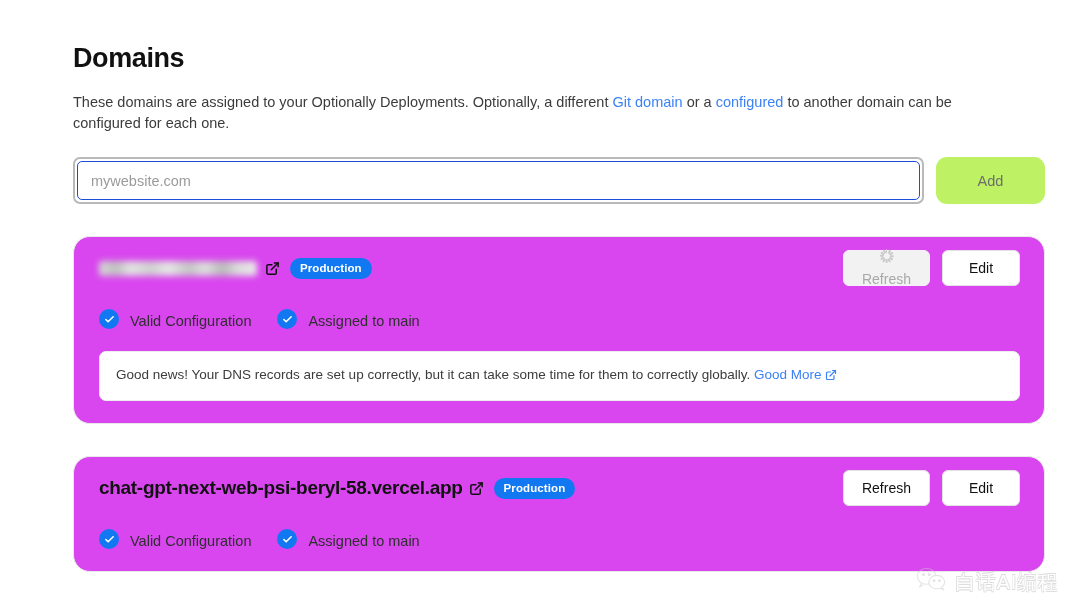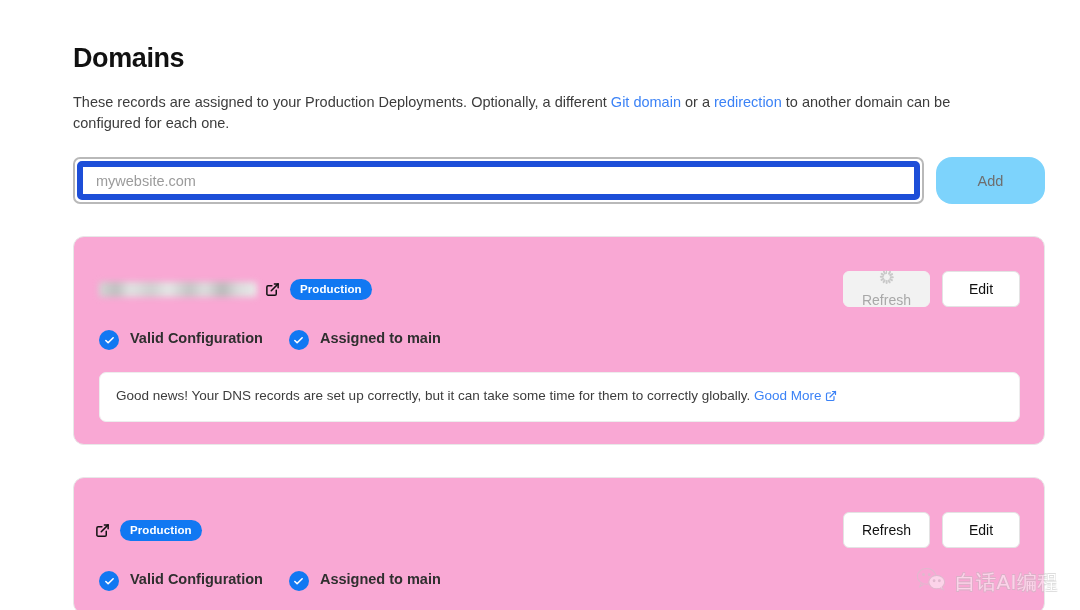--- a/index.html
+++ b/index.html
@@ -63,48 +63,48 @@
     width: 858px;
     border: 2px solid #b9b9b9;
     border-radius: 7px;
     padding: 2px;
     background: #ffffff;
   }
   .domain-input {
     display: block;
     width: 100%;
     height: 39px;
-    border: 6px solid #1d4ed8;
+    border: 1px solid #1d4ed8;
     border-radius: 5px;
     background: #ffffff;
     padding: 0 13px;
     font-family: "Liberation Sans", sans-serif;
     font-size: 14.5px;
     color: #111111;
     outline: none;
   }
   .domain-input::placeholder { color: #9b9b9b; }
   .add-button {
     width: 110px;
     height: 47px;
     border: none;
-    border-radius: 16px;
-    background: #7dd3fc;
+    border-radius: 11px;
+    background: #bef264;
     color: #6e6e6e;
     font-family: "Liberation Sans", sans-serif;
     font-size: 14.5px;
     cursor: pointer;
   }
 
   
   .card {
     border: 1px solid #e8e8e8;
-    border-radius: 11px;
-    background: #f9a8d4;
-    padding: 34px 24px 22px 25px;
+    border-radius: 17px;
+    background: #d946ef;
+    padding: 13px 24px 22px 25px;
     margin-top: 32px;
   }
   .card-head {
     display: flex;
     align-items: center;
     justify-content: space-between;
     min-height: 34px;
   }
   .card-head-left {
     display: flex;
@@ -195,23 +195,22 @@
 
   
   .status-row {
     display: flex;
     align-items: center;
     gap: 26px;
     padding-top: 23px;
   }
   .status-item {
     display: flex;
-    align-items: flex-start;
+    align-items: flex-end;
     gap: 11px;
-    font-weight: bold;
   }
   .check-circle {
     width: 20px;
     height: 20px;
     border-radius: 50%;
     background: #1178f2;
     display: inline-flex;
     align-items: center;
     justify-content: center;
     flex: 0 0 auto;
@@ -269,21 +268,21 @@
 </style>
 </head>
 <body>
 
 <div class="page">
   <div class="container">
 
     <h1 class="page-title">Domains</h1>
 
     <p class="page-desc">
-      <span>These records are assigned to your Production Deployments. Optionally, a different </span><a class="link">Git domain</a><span> or a </span><a class="link">redirection</a><span> to another domain can be configured for each one.</span>
+      <span>These domains are assigned to your Optionally Deployments. Optionally, a different </span><a class="link">Git domain</a><span> or a </span><a class="link">configured</a><span> to another domain can be configured for each one.</span>
     </p>
 
     <div class="add-row">
       <div class="input-focus-wrap">
         <input class="domain-input" type="text" placeholder="mywebsite.com" style="">
       </div>
       <button class="add-button">Add</button>
     </div>
 
     <div class="card">
@@ -347,20 +346,21 @@
             <polyline points="15 3 21 3 21 9"></polyline>
             <line x1="10" y1="14" x2="21" y2="3"></line>
           </svg>
         </span>
       </div>
     </div>
 
     <div class="card">
       <div class="card-head">
         <div class="card-head-left">
+          <span class="domain-name">chat-gpt-next-web-psi-beryl-58.vercel.app</span>
           <span class="ext-icon">
             <svg width="15" height="15" viewBox="0 0 24 24" fill="none" stroke="currentColor" stroke-width="2.4" stroke-linecap="round" stroke-linejoin="round">
               <path d="M18 13v6a2 2 0 0 1-2 2H5a2 2 0 0 1-2-2V8a2 2 0 0 1 2-2h6"></path>
               <polyline points="15 3 21 3 21 9"></polyline>
               <line x1="10" y1="14" x2="21" y2="3"></line>
             </svg>
           </span>
           <span class="badge">Production</span>
         </div>
         <div class="card-actions">

